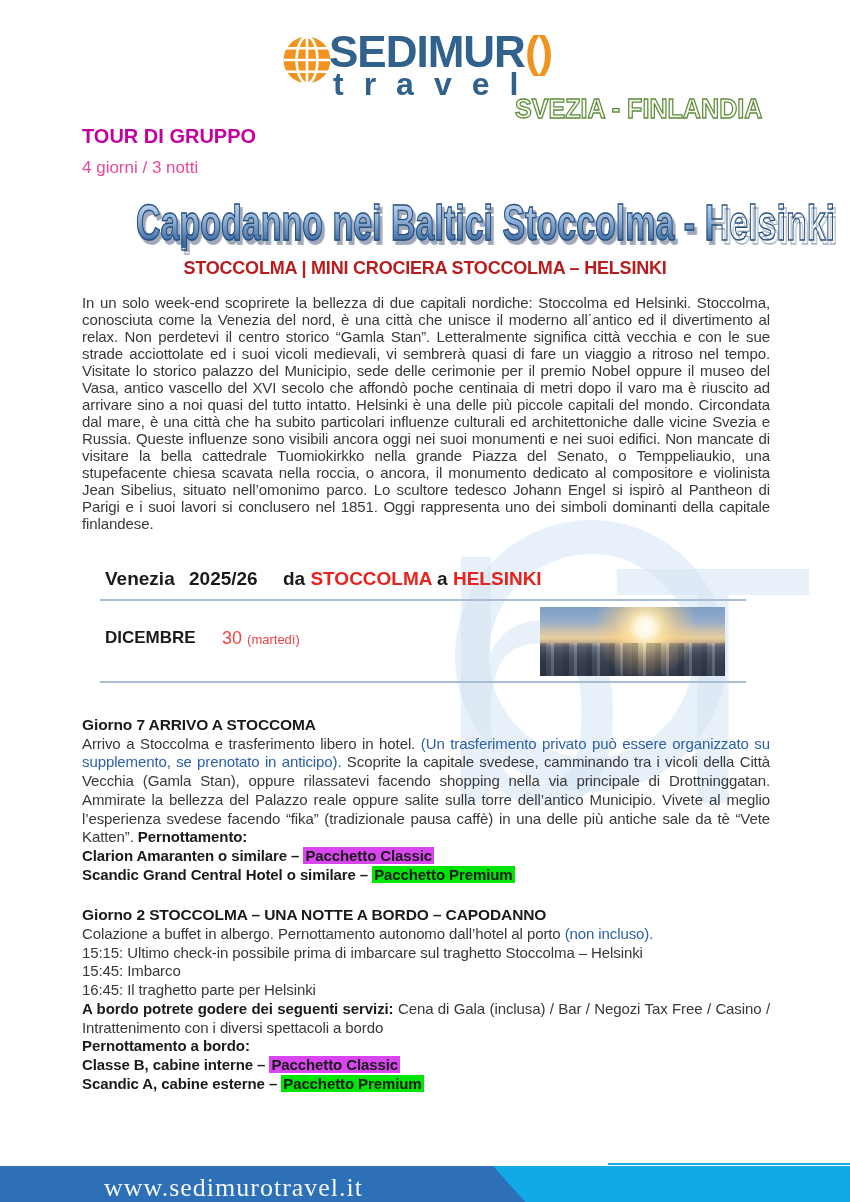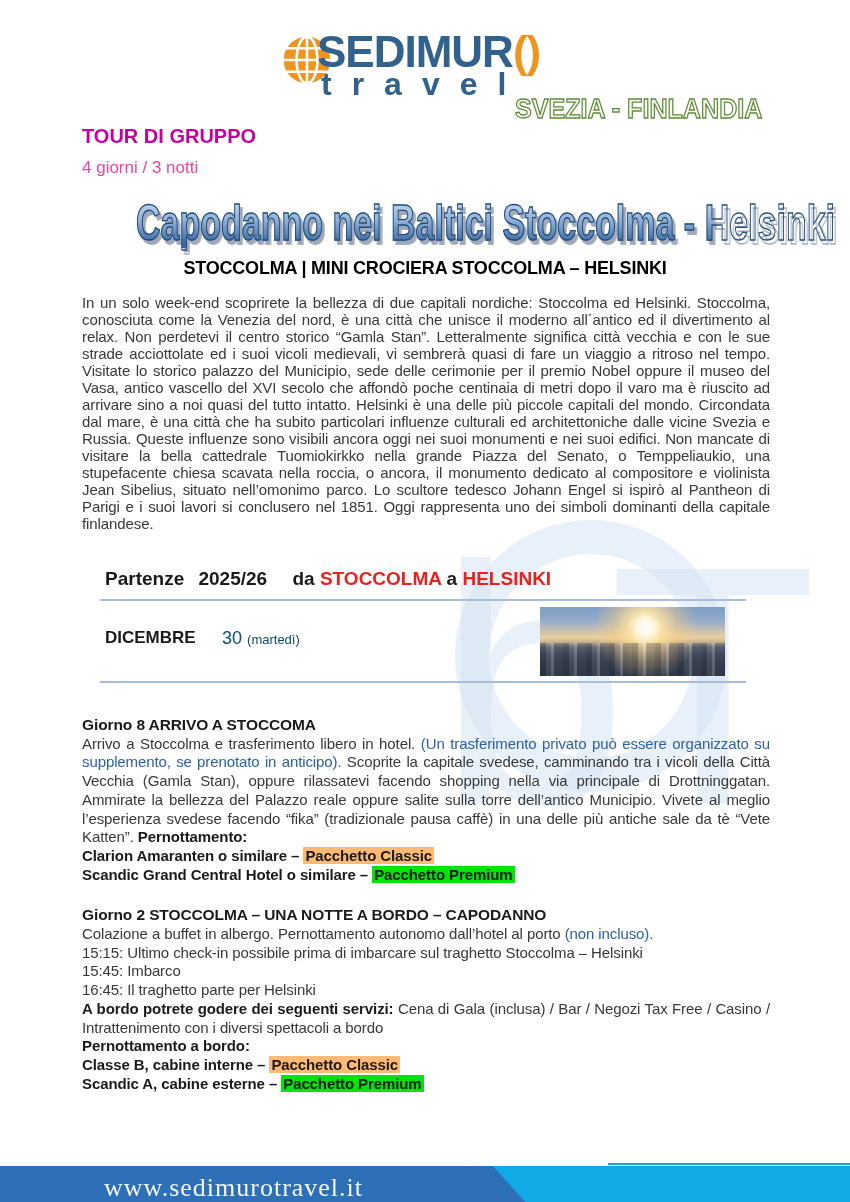--- a/index.html
+++ b/index.html
@@ -16,21 +16,21 @@
     border-radius:50%; border:34px solid rgba(213,228,244,0.55);
   }
   .wm-text {
     position:absolute; left:438px; top:498px;
     font-size:340px; font-weight:normal; line-height:1.1; letter-spacing:-18px;
     color:rgba(213,228,244,0.55);
   }
   
   .logo { position:absolute; left:281px; top:30px; }
   .globe { position:absolute; left:0; top:4px; width:52px; height:52px; }
-  .logo-words { position:absolute; left:36px; top:0; width:300px; }
+  .logo-words { position:absolute; left:48px; top:0; width:300px; }
   .logo-line1 { font-size:44px; font-weight:800; letter-spacing:-1px; color:#31618d; line-height:1.0; white-space:nowrap; }
   .logo-line1 .parens { color:#f0941f; }
   .logo-line2 { font-size:32px; font-weight:bold; color:#31618d; letter-spacing:20px; line-height:1.0; margin-top:-6px; margin-left:4px; white-space:nowrap; }
   .region-banner {
     position:absolute; left:515px; top:94px; width:270px;
     font-size:27px; font-weight:800; letter-spacing:0px; white-space:nowrap;
     color:#f5f8ef; -webkit-text-stroke:1.3px #628c3d; transform:scaleX(0.93); transform-origin:left;
   }
   .tour-type { position:absolute; left:82px; top:125px; font-size:20px; font-weight:800; color:#c4009f; }
   .duration  { position:absolute; left:82px; top:158px; font-size:17px; color:#ec4899; }
@@ -39,38 +39,38 @@
     position:absolute; left:0; top:198px; width:850px; text-align:center;
     font-size:50px; font-weight:bold; white-space:nowrap; line-height:1.0;
     transform:scaleX(0.68); transform-origin:center;
     background:linear-gradient(180deg,#cfdff1 0%,#8fb0d6 45%,#3c69a0 90%);
     -webkit-background-clip:text; background-clip:text; color:transparent;
     -webkit-text-stroke:1.4px #25507f;
     filter:drop-shadow(4px 4px 0px rgba(130,140,160,0.75));
   }
   .subtitle {
     position:absolute; left:0; top:258px; width:850px; text-align:center;
-    font-size:18px; font-weight:bold; color:#000000; letter-spacing:-0.2px;
+    font-size:18px; font-weight:bold; color:#b91c1c; letter-spacing:-0.2px;
   }
   
   .intro {
     position:absolute; left:82px; top:294px; width:688px;
     font-size:15px; line-height:17px; letter-spacing:-0.1px;
     text-align:justify; color:#383838;
   }
   
   .dep-heading { position:absolute; left:105px; top:568px; font-size:19px; font-weight:bold; color:#1a1a1a; white-space:nowrap; }
   .dep-heading .season { margin-left:9px; }
   .dep-heading .da { margin-left:20px; }
   .dep-heading .red { color:#e8231e; }
   .rule { position:absolute; left:100px; width:646px; height:2px; background:#a9bdd6; }
   .rule-top { top:599px; }
   .rule-bottom { top:681px; }
   .dep-month { position:absolute; left:105px; top:628px; font-size:17px; font-weight:bold; color:#1a1a1a; }
-  .dep-day { position:absolute; left:222px; top:628px; font-size:18px; color:#0c4a6e; }
+  .dep-day { position:absolute; left:222px; top:628px; font-size:18px; color:#ef4444; }
   .dep-day .weekday { font-size:13px; }
   .photo {
     position:absolute; left:540px; top:607px; width:185px; height:69px;
     background:
       radial-gradient(circle at 57% 30%, #ffffff 0%, #fff6dd 8%, rgba(255,228,160,0.85) 15%, rgba(250,205,130,0.45) 28%, rgba(200,180,160,0) 45%),
       linear-gradient(180deg,#7e9fc4 0%, #93accb 20%, #cfc3ad 36%, #e9cf9e 45%, #bfa98d 52%, #69707f 58%, #4d5464 68%, #3d4555 80%, #343c4b 100%);
   }
   .photo::after {
     content:""; position:absolute; left:0; right:0; top:52%; bottom:0; opacity:0.55;
     background:repeating-linear-gradient(90deg,
@@ -78,21 +78,21 @@
       rgba(235,240,248,0.35) 11px 14px, rgba(40,48,66,0.5) 14px 23px);
   }
   
   .itinerary { position:absolute; left:82px; top:716px; width:688px; font-size:15px; line-height:18.7px; letter-spacing:-0.1px; color:#383838; }
   .itinerary h3 { font-size:15.5px; font-weight:bold; color:#1a1a1a; }
   .itinerary p { margin:0; }
   .just { text-align:justify; }
   .blue { color:#2b5fa9; }
   .itinerary b { color:#1a1a1a; }
   .day2-h { margin-top:22px !important; }
-  .hl-cyan  { background:#fdba74; padding:0 2px; }
+  .hl-cyan  { background:#d946ef; padding:0 2px; }
   .hl-green { background:#00e406; padding:0 2px; }
   
   .footer { position:absolute; left:0; bottom:0; width:850px; height:39px; }
   .footer-topline { position:absolute; top:0; left:608px; right:0; height:2px; background:#12a9e7; }
   .footer-dark { position:absolute; top:3px; left:0; right:0; bottom:0; background:#2d70b7; }
   .footer-light {
     position:absolute; top:3px; left:0; right:0; bottom:0; background:#12a9e7;
     clip-path:polygon(58% 0, 100% 0, 100% 100%, 61.8% 100%);
   }
   .footer-url {
@@ -129,38 +129,38 @@
 
   <div class="tour-type">TOUR DI GRUPPO</div>
   <div class="duration">4 giorni / 3 notti</div>
 
   <h1 class="main-title">Capodanno nei Baltici Stoccolma - Helsinki</h1>
   <h2 class="subtitle">STOCCOLMA | MINI CROCIERA STOCCOLMA – HELSINKI</h2>
 
   <p class="intro">In un solo week-end scoprirete la bellezza di due capitali nordiche: Stoccolma ed Helsinki. Stoccolma, conosciuta come la Venezia del nord, è una città che unisce il moderno all´antico ed il divertimento al relax. Non perdetevi il centro storico “Gamla Stan”. Letteralmente significa città vecchia e con le sue strade acciottolate ed i suoi vicoli medievali, vi sembrerà quasi di fare un viaggio a ritroso nel tempo. Visitate lo storico palazzo del Municipio, sede delle cerimonie per il premio Nobel oppure il museo del Vasa, antico vascello del XVI secolo che affondò poche centinaia di metri dopo il varo ma è riuscito ad arrivare sino a noi quasi del tutto intatto. Helsinki è una delle più piccole capitali del mondo. Circondata dal mare, è una città che ha subito particolari influenze culturali ed architettoniche dalle vicine Svezia e Russia. Queste influenze sono visibili ancora oggi nei suoi monumenti e nei suoi edifici. Non mancate di visitare la bella cattedrale Tuomiokirkko nella grande Piazza del Senato, o Temppeliaukio, una stupefacente chiesa scavata nella roccia, o ancora, il monumento dedicato al compositore e violinista Jean Sibelius, situato nell’omonimo parco. Lo scultore tedesco Johann Engel si ispirò al Pantheon di Parigi e i suoi lavori si conclusero nel 1851. Oggi rappresenta uno dei simboli dominanti della capitale finlandese.</p>
 
   <div class="dep-heading">
-    <span>Partenze</span>
+    <span>Venezia</span>
     <span class="season">2025/26</span>
     <span class="da">da</span>
     <span class="red">STOCCOLMA</span>
     <span>a</span>
     <span class="red">HELSINKI</span>
   </div>
   <div class="rule rule-top"></div>
   <div class="dep-month">DICEMBRE</div>
   <div class="dep-day">
     <span>30</span>
     <span class="weekday">(martedì)</span>
   </div>
   <div class="photo"></div>
   <div class="rule rule-bottom"></div>
 
   <div class="itinerary">
-    <h3>Giorno 8 ARRIVO A STOCCOMA</h3>
+    <h3>Giorno 7 ARRIVO A STOCCOMA</h3>
     <p class="just"><span>Arrivo a Stoccolma e trasferimento libero in hotel. </span><span class="blue">(Un trasferimento privato può essere organizzato su supplemento, se prenotato in anticipo).</span><span> Scoprite la capitale svedese, camminando tra i vicoli della Città Vecchia (Gamla Stan), oppure rilassatevi facendo shopping nella via principale di Drottninggatan. Ammirate la bellezza del Palazzo reale oppure salite sulla torre dell’antico Municipio. Vivete al meglio l’esperienza svedese facendo “fika” (tradizionale pausa caffè) in una delle più antiche sale da tè “Vete Katten”. </span><b>Pernottamento:</b></p>
     <p><b>Clarion Amaranten o similare – </b><b class="hl-cyan">Pacchetto Classic</b></p>
     <p><b>Scandic Grand Central Hotel o similare – </b><b class="hl-green">Pacchetto Premium</b></p>
 
     <h3 class="day2-h">Giorno 2 STOCCOLMA – UNA NOTTE A BORDO – CAPODANNO</h3>
     <p><span>Colazione a buffet in albergo. Pernottamento autonomo dall’hotel al porto </span><span class="blue">(non incluso).</span></p>
     <p>15:15: Ultimo check-in possibile prima di imbarcare sul traghetto Stoccolma – Helsinki</p>
     <p>15:45: Imbarco</p>
     <p>16:45: Il traghetto parte per Helsinki</p>
     <p class="just"><b>A bordo potrete godere dei seguenti servizi:</b><span> Cena di Gala (inclusa) / Bar / Negozi Tax Free / Casino / Intrattenimento con i diversi spettacoli a bordo</span></p>

